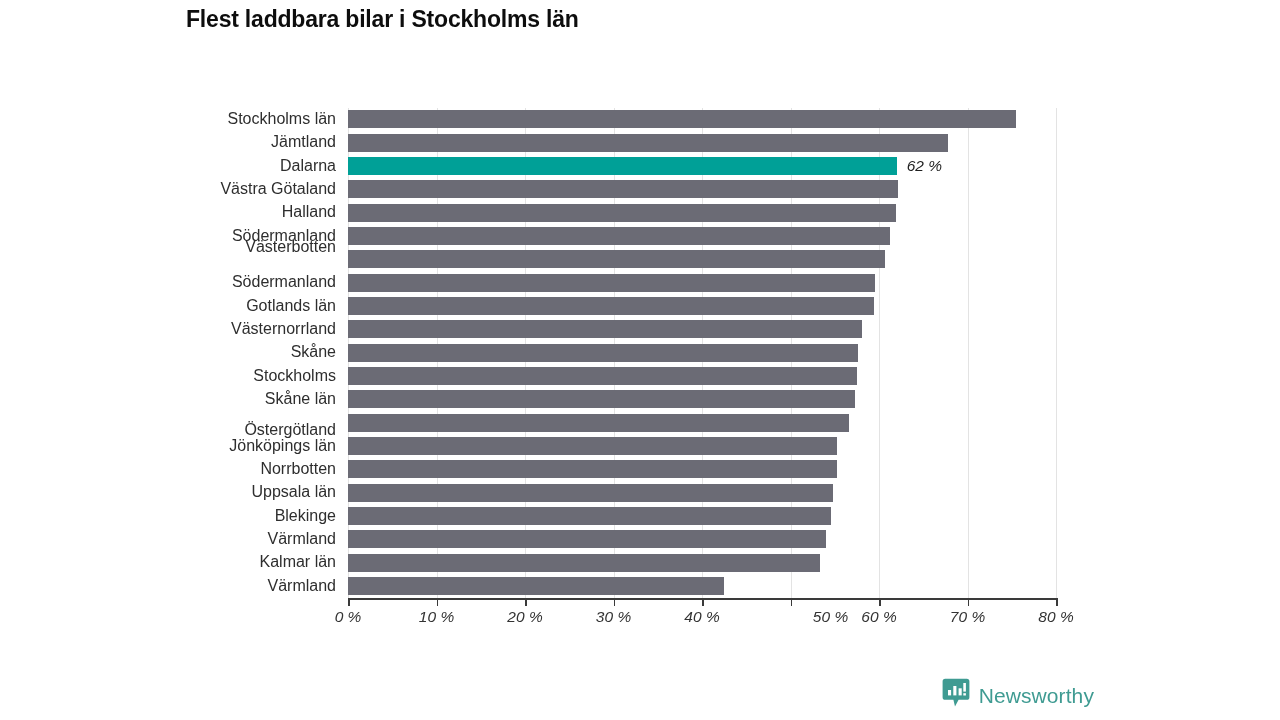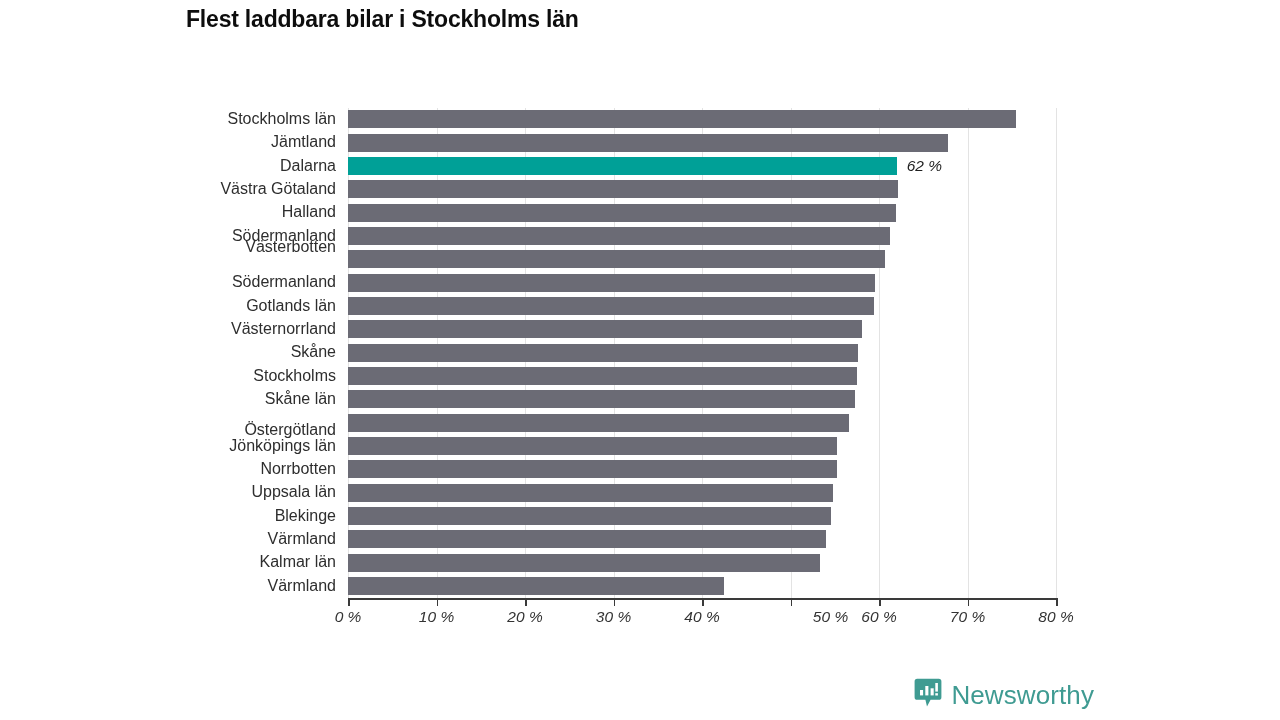--- a/index.html
+++ b/index.html
@@ -152,21 +152,21 @@
   .logo {
     position: absolute;
     right: 186px;
     top: 0;
     display: flex;
     align-items: center;
     gap: 9px;
   }
   .logo-mark { display: block; }
   .logo-text {
-    font-size: 26px;
+    font-size: 21px;
     font-weight: normal;
     color: #3f9b92;
     letter-spacing: 0.1px;
     line-height: 1;
   }
 </style>
 </head>
 <body>
 
 <div class="page">

